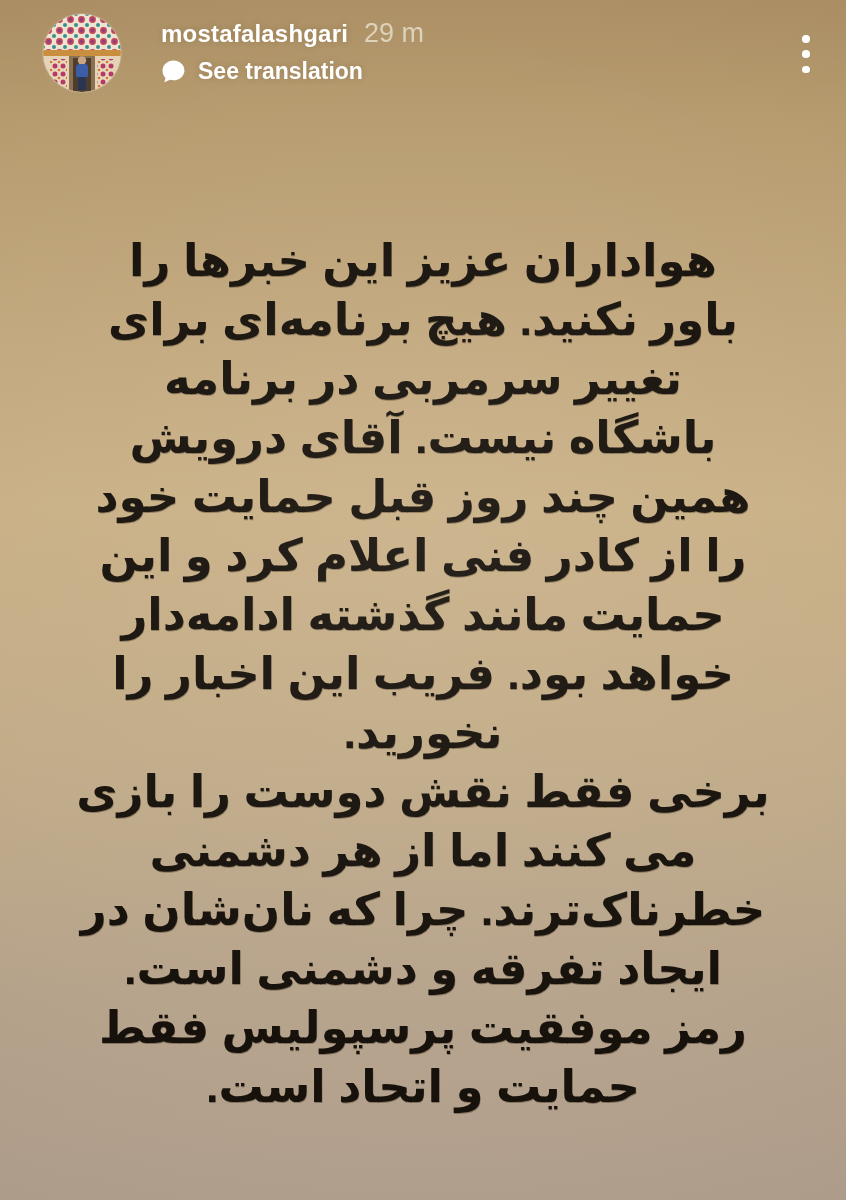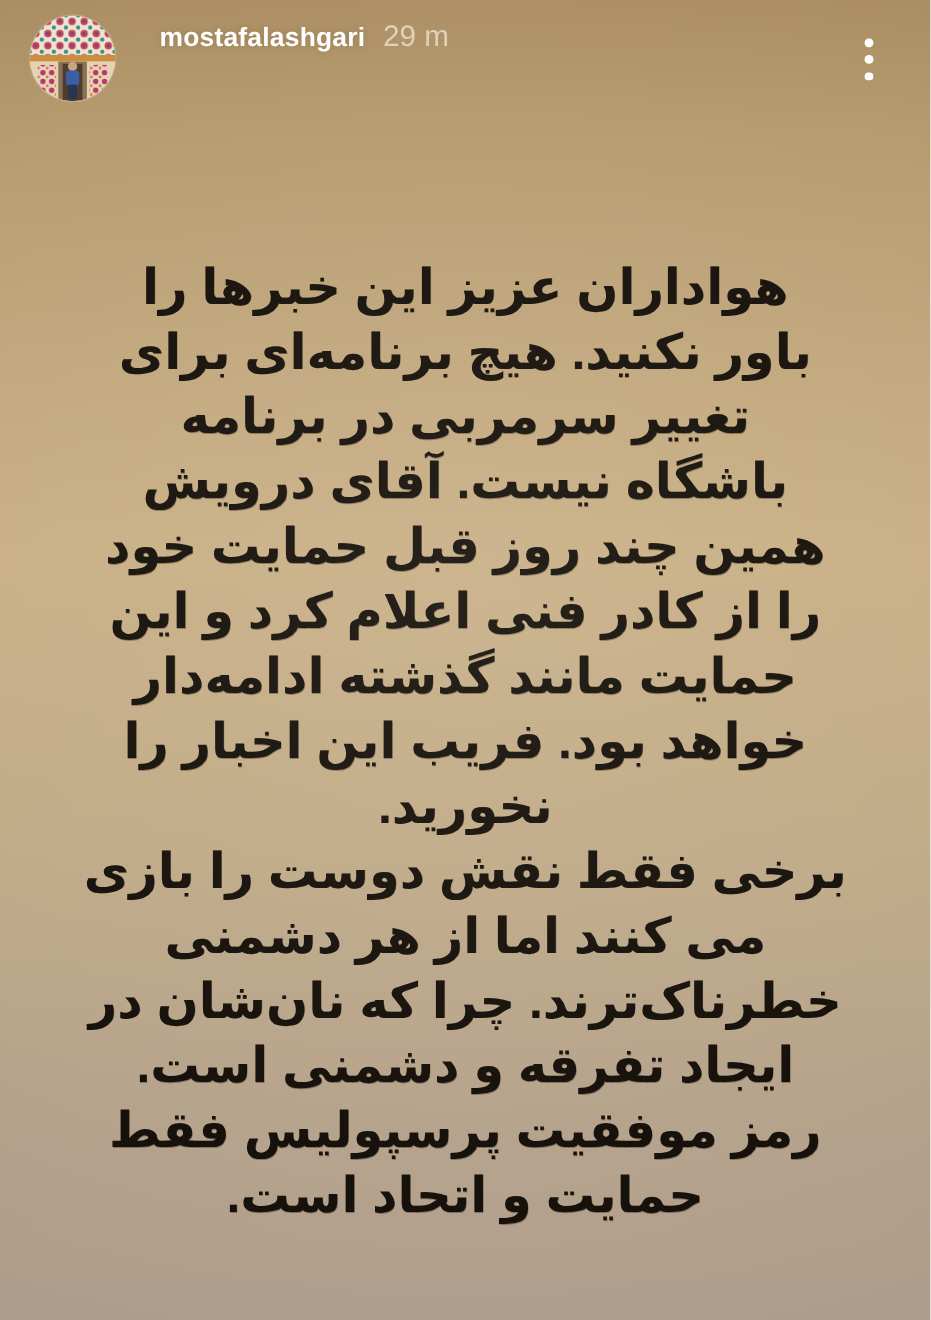--- a/index.html
+++ b/index.html
@@ -35,21 +35,21 @@
     background: radial-gradient(ellipse 120% 80% at 50% 45%,
       rgba(255,255,255,0.07) 0%,
       rgba(255,255,255,0) 55%,
       rgba(60,45,25,0.08) 100%);
     pointer-events: none;
   }
 
   
   .header {
     position: absolute;
-    top: 0; left: 0; right: 0;
+    top: 0; left: 16px; right: 0;
     height: 120px;
     z-index: 5;
   }
   .avatar-ring {
     position: absolute;
     left: 27px;
     top: 14px;
     width: 78px;
     height: 78px;
     border-radius: 50%;
@@ -186,20 +186,26 @@
           <rect x="35" y="63" width="8" height="13" fill="#2b3450"></rect>
         </g>
       </svg>
     </div>
 
     <div class="header-info">
       <div class="header-row1">
         <span class="username">mostafalashgari</span>
         <span class="timestamp">29 m</span>
       </div>
+      <div class="header-row2">
+        <svg class="bubble-icon" viewBox="0 0 24 24">
+          <path fill="#ffffff" d="M12 1.5c5.8 0 10.5 4.26 10.5 9.5S17.8 20.5 12 20.5c-1.16 0-2.28-.17-3.32-.48L3.2 22.4l1.1-4.27C2.5 16.4 1.5 14.3 1.5 11c0-5.24 4.7-9.5 10.5-9.5z"></path>
+        </svg>
+        <span class="see-translation">See translation</span>
+      </div>
     </div>
 
     <div class="menu-dots">
       <span class="dot"></span>
       <span class="dot"></span>
       <span class="dot"></span>
     </div>
 
   </div>
 

